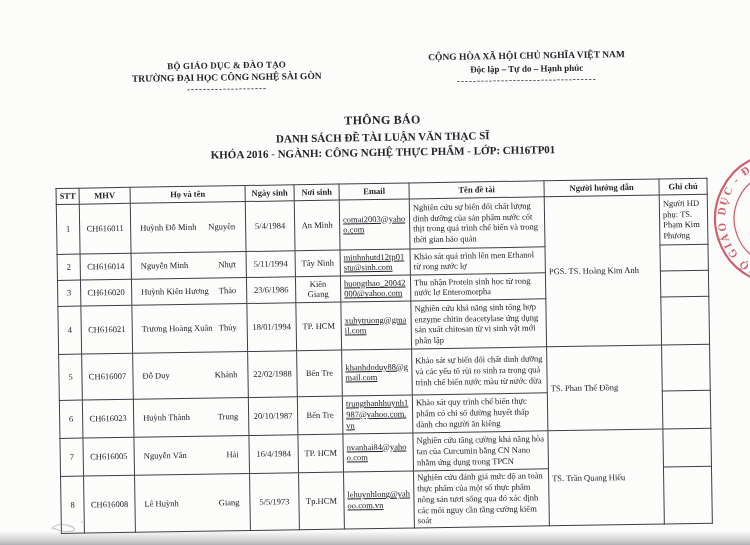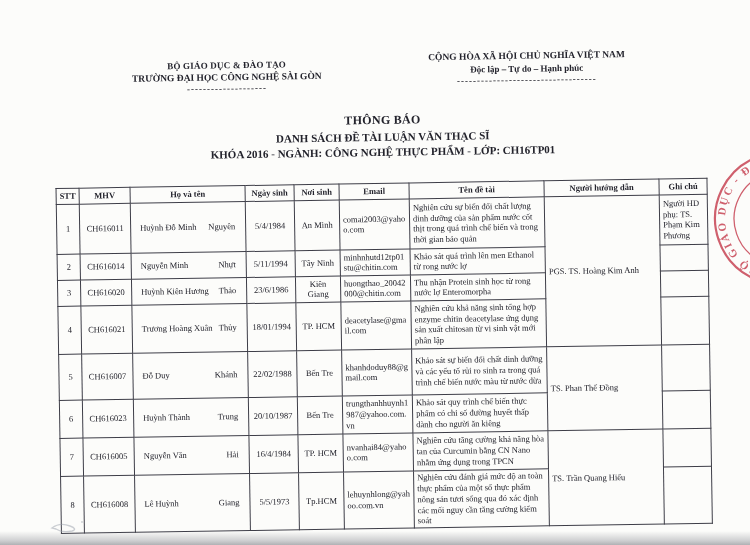--- a/index.html
+++ b/index.html
@@ -35,21 +35,21 @@
     border:1px solid #3e3e48;
     padding:1px 3px;
     font-size:8.5px;line-height:1.28;
     vertical-align:middle;
     overflow:hidden;
   }
   table.roster th{font-weight:bold;text-align:center;padding:2px 1px;}
   td.c-center{text-align:center;}
   td.c-topic{text-align:left;padding-left:4px;padding-right:3px;}
   td.c-email{font-size:8px;word-break:break-all;padding-left:3px;}
-  td.c-email span{}
+  td.c-email span{text-decoration:underline;}
   td.c-name{padding:1px 0;}
   .namewrap{display:flex;justify-content:space-between;padding:0 7px 0 6px;}
   td.c-sup{padding-left:8px;}
   td.c-note{font-size:8px;text-align:left;vertical-align:top;padding-top:2px;}
   
   .stamp{position:absolute;left:702px;top:145px;width:160px;height:160px;opacity:.8;}
   
   .shadow-bottom{
     position:absolute;left:0;bottom:0;width:750px;height:14px;
     background:linear-gradient(to bottom,rgba(130,132,140,0) 0%,rgba(130,132,140,.38) 70%,rgba(100,102,110,.5) 100%);
@@ -126,51 +126,51 @@
             <td class="c-center">2</td>
             <td class="c-center">CH616014</td>
             <td class="c-name">
               <div class="namewrap">
                 <span>Nguyễn Minh</span>
                 <span>Nhựt</span>
               </div>
             </td>
             <td class="c-center">5/11/1994</td>
             <td class="c-center">Tây Ninh</td>
-            <td class="c-email"><span>minhnhutd12tp01stu@chitin.com</span></td>
+            <td class="c-email"><span>minhnhutd12tp01stu@sinh.com</span></td>
             <td class="c-topic">Khảo sát quá trình lên men Ethanol từ rong nước lợ</td>
             <td class="c-note"></td>
           </tr>
           <tr style="height: 26px;">
             <td class="c-center">3</td>
             <td class="c-center">CH616020</td>
             <td class="c-name">
               <div class="namewrap">
                 <span>Huỳnh Kiên Hương</span>
                 <span>Thảo</span>
               </div>
             </td>
             <td class="c-center">23/6/1986</td>
             <td class="c-center">Kiên Giang</td>
-            <td class="c-email"><span>huongthao_20042000@chitin.com</span></td>
+            <td class="c-email"><span>huongthao_20042000@yahoo.com</span></td>
             <td class="c-topic">Thu nhận Protein sinh học từ rong nước lợ Enteromorpha</td>
             <td class="c-note"></td>
           </tr>
           <tr style="height: 48px;">
             <td class="c-center">4</td>
             <td class="c-center">CH616021</td>
             <td class="c-name">
               <div class="namewrap">
                 <span>Trương Hoàng Xuân</span>
                 <span>Thủy</span>
               </div>
             </td>
             <td class="c-center">18/01/1994</td>
             <td class="c-center">TP. HCM</td>
-            <td class="c-email"><span>deacetylase@gmail.com</span></td>
+            <td class="c-email"><span>xuhytruong@gmail.com</span></td>
             <td class="c-topic">Nghiên cứu khả năng sinh tổng hợp enzyme chitin deacetylase ứng dụng sản xuất chitosan từ vi sinh vật mới phân lập</td>
             <td class="c-note"></td>
           </tr>
           <tr style="height: 46px;">
             <td class="c-center">5</td>
             <td class="c-center">CH616007</td>
             <td class="c-name">
               <div class="namewrap">
                 <span>Đỗ Duy</span>
                 <span>Khánh</span>

